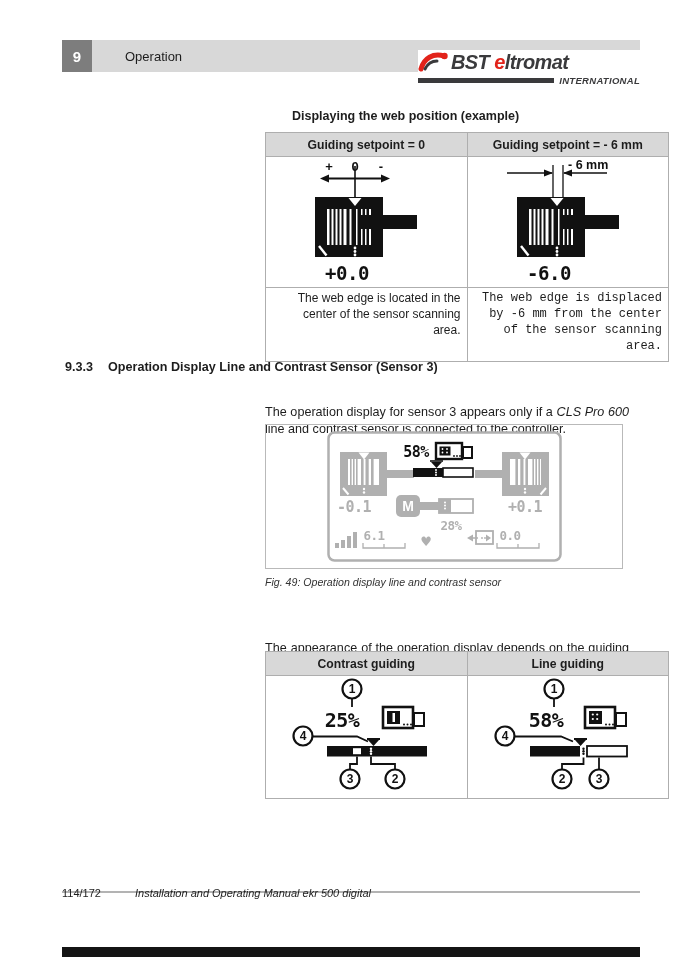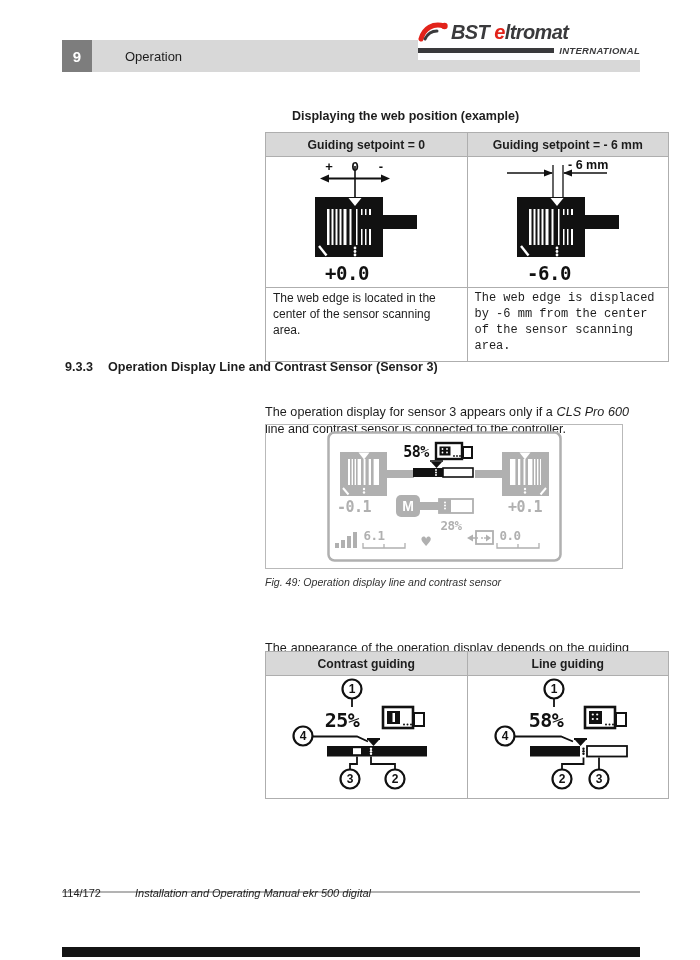--- a/index.html
+++ b/index.html
@@ -5,21 +5,21 @@
   html,body{margin:0;padding:0;background:#fff;}
   .page{position:relative;width:700px;height:960px;background:#fff;
         font-family:"Liberation Sans",sans-serif;color:#1d1d1d;overflow:hidden;}
   .abs{position:absolute;}
 
   
   .hdr-bar{left:62px;top:40px;width:578px;height:32px;background:#d8d8d8;display:flex;align-items:center;}
   .ch-box{width:30px;height:32px;background:#7d7d7d;color:#fff;font-weight:bold;font-size:15px;
           display:flex;align-items:center;justify-content:center;}
   .ch-title{margin-left:33px;font-size:13px;}
-  .logo{left:418px;top:20px;width:222px;height:40px;background:#fff;display:flex;flex-direction:column;}
+  .logo{left:418px;top:50px;width:222px;height:40px;background:#fff;display:flex;flex-direction:column;}
   .logo-top{display:flex;align-items:flex-end;}
   .logo-text{font-style:italic;font-weight:bold;font-size:20px;letter-spacing:-0.6px;
              color:#3a3a3c;line-height:1;white-space:nowrap;}
   .logo-red{color:#e2231a;}
   .logo-bottom{display:flex;align-items:center;margin-top:3px;}
   .logo-rule{flex:1;height:5px;background:#3a3a3c;margin-right:5px;}
   .logo-sub{font-style:italic;font-weight:bold;font-size:9.5px;color:#3a3a3c;letter-spacing:.3px;}
 
   
   .h-bold{font-weight:bold;font-size:12.5px;}
@@ -30,21 +30,21 @@
 
   
   .tbl{position:absolute;left:265px;width:404px;border:1px solid #aeaeae;background:#fff;box-sizing:border-box;}
   .tbl-hrow{display:flex;background:#d8d8d8;border-bottom:1px solid #aeaeae;}
   .tbl-h{flex:1;text-align:center;font-weight:bold;font-size:12.2px;padding:5px 0 4px;}
   .tbl-h + .tbl-h{border-left:1px solid #aeaeae;}
   .tbl-brow{display:flex;}
   .tbl-c{flex:1;display:flex;justify-content:center;}
   .tbl-c + .tbl-c{border-left:1px solid #aeaeae;}
   .tbl-trow{display:flex;border-top:1px solid #aeaeae;}
-  .tbl-t{flex:1;font-size:12px;line-height:1.33;padding:3px 6px 6px 7px;}
+  .tbl-t{flex:1;font-size:12px;line-height:1.33;padding:3px 6px 6px 7px;text-align:right;}
   .tbl-t + .tbl-t{border-left:1px solid #aeaeae;font-family:Liberation Mono, monospace;}
 
   
   .figbox{left:265px;top:424px;width:358px;height:145px;border:1px solid #b9b9b9;
           display:flex;align-items:center;justify-content:center;box-sizing:border-box;}
 
   
   .foot-rule{left:62px;top:891px;width:578px;height:2px;background:#b3b3b3;}
   .footer{left:62px;top:887px;display:flex;font-size:11px;}
   .foot-page{width:73px;}

